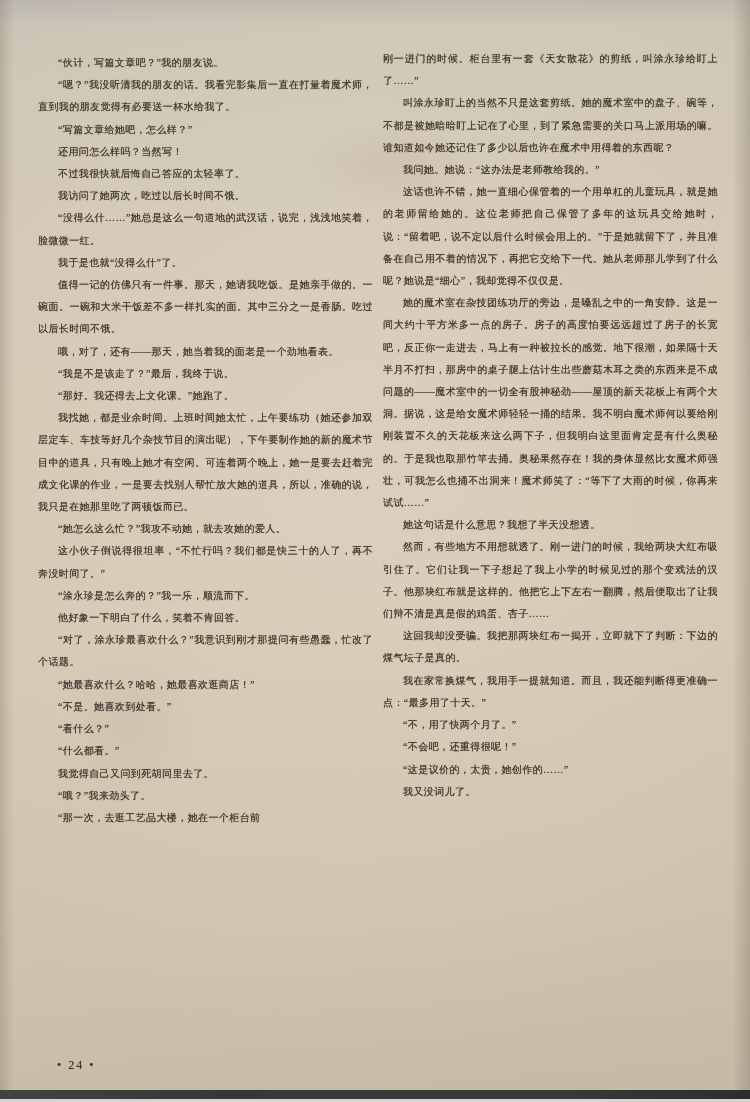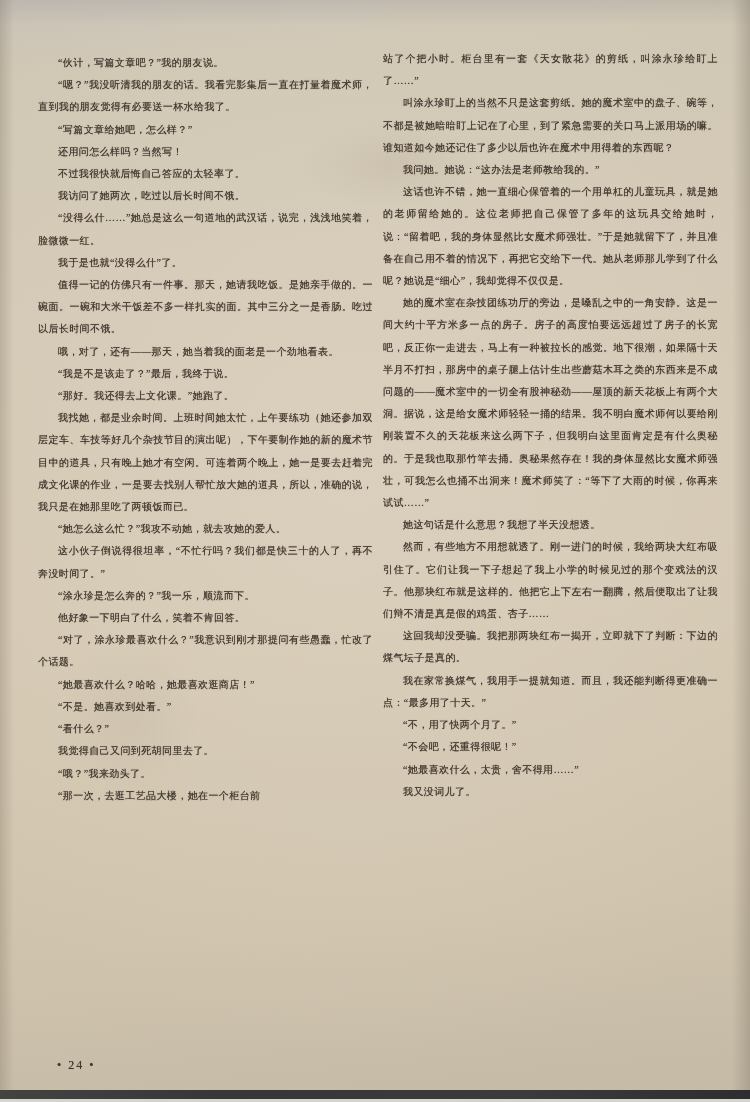--- a/index.html
+++ b/index.html
@@ -108,37 +108,38 @@
       <p class="">“那好。我还得去上文化课。”她跑了。</p>
       <p class="">我找她，都是业余时间。上班时间她太忙，上午要练功（她还参加双层定车、车技等好几个杂技节目的演出呢），下午要制作她的新的魔术节目中的道具，只有晚上她才有空闲。可连着两个晚上，她一是要去赶着完成文化课的作业，一是要去找别人帮忙放大她的道具，所以，准确的说，我只是在她那里吃了两顿饭而已。</p>
       <p class="">“她怎么这么忙？”我攻不动她，就去攻她的爱人。</p>
       <p class="">这小伙子倒说得很坦率，“不忙行吗？我们都是快三十的人了，再不奔没时间了。”</p>
       <p class="">“涂永珍是怎么奔的？”我一乐，顺流而下。</p>
       <p class="">他好象一下明白了什么，笑着不肯回答。</p>
       <p class="">“对了，涂永珍最喜欢什么？”我意识到刚才那提问有些愚蠢，忙改了个话题。</p>
       <p class="">“她最喜欢什么？哈哈，她最喜欢逛商店！”</p>
       <p class="">“不是。她喜欢到处看。”</p>
       <p class="">“看什么？”</p>
+      <p class="">“什么都看。”</p>
       <p class="">我觉得自己又问到死胡同里去了。</p>
       <p class="">“哦？”我来劲头了。</p>
       <p class="">“那一次，去逛工艺品大楼，她在一个柜台前</p>
     </div>
   <div class="col col-right">
-      <p class="cont">站了个把小时。柜台里有一套《天女散花》的剪纸，叫涂永珍给盯上了……”</p>
+      <p class="cont">刚一进门的时候。柜台里有一套《天女散花》的剪纸，叫涂永珍给盯上了……”</p>
       <p class="">叫涂永珍盯上的当然不只是这套剪纸。她的魔术室中的盘子、碗等，不都是被她暗暗盯上记在了心里，到了紧急需要的关口马上派用场的嘛。谁知道如今她还记住了多少以后也许在魔术中用得着的东西呢？</p>
       <p class="">我问她。她说：“这办法是老师教给我的。”</p>
-      <p class="">这话也许不错，她一直细心保管着的一个用单杠的儿童玩具，就是她的老师留给她的。这位老师把自己保管了多年的这玩具交给她时，说：“留着吧，我的身体显然比女魔术师强壮。”于是她就留下了，并且准备在自己用不着的情况下，再把它交给下一代。她从老师那儿学到了什么呢？她说是“细心”，我却觉得不仅仅是。</p>
+      <p class="">这话也许不错，她一直细心保管着的一个用单杠的儿童玩具，就是她的老师留给她的。这位老师把自己保管了多年的这玩具交给她时，说：“留着吧，说不定以后什么时候会用上的。”于是她就留下了，并且准备在自己用不着的情况下，再把它交给下一代。她从老师那儿学到了什么呢？她说是“细心”，我却觉得不仅仅是。</p>
       <p class="">她的魔术室在杂技团练功厅的旁边，是嗓乱之中的一角安静。这是一间大约十平方米多一点的房子。房子的高度怕要远远超过了房子的长宽吧，反正你一走进去，马上有一种被拉长的感觉。地下很潮，如果隔十天半月不打扫，那房中的桌子腿上估计生出些蘑菇木耳之类的东西来是不成问题的——魔术室中的一切全有股神秘劲——屋顶的新天花板上有两个大洞。据说，这是给女魔术师轻轻一捅的结果。我不明白魔术师何以要给刚刚装置不久的天花板来这么两下子，但我明白这里面肯定是有什么奥秘的。于是我也取那竹竿去捅。奥秘果然存在！我的身体显然比女魔术师强壮，可我怎么也捅不出洞来！魔术师笑了：“等下了大雨的时候，你再来试试……”</p>
       <p class="">她这句话是什么意思？我想了半天没想透。</p>
       <p class="">然而，有些地方不用想就透了。刚一进门的时候，我给两块大红布吸引住了。它们让我一下子想起了我上小学的时候见过的那个变戏法的汉子。他那块红布就是这样的。他把它上下左右一翻腾，然后便取出了让我们辩不清是真是假的鸡蛋、杏子……</p>
       <p class="">这回我却没受骗。我把那两块红布一揭开，立即就下了判断：下边的煤气坛子是真的。</p>
       <p class="">我在家常换煤气，我用手一提就知道。而且，我还能判断得更准确一点：“最多用了十天。”</p>
       <p class="">“不，用了快两个月了。”</p>
       <p class="">“不会吧，还重得很呢！”</p>
-      <p class="">“她最喜欢什么，太贵，舍不得用……”</p>
+      <p class="">“这是议价的，太贵，她创作的……”</p>
       <p class="">我又没词儿了。</p>
     </div>
 
   <div class="page-number">• 24 •</div>
 
   <div class="edge-bottom-dark"></div>
   <div class="edge-bottom-light"></div>
 </div>
 
 </body></html>

